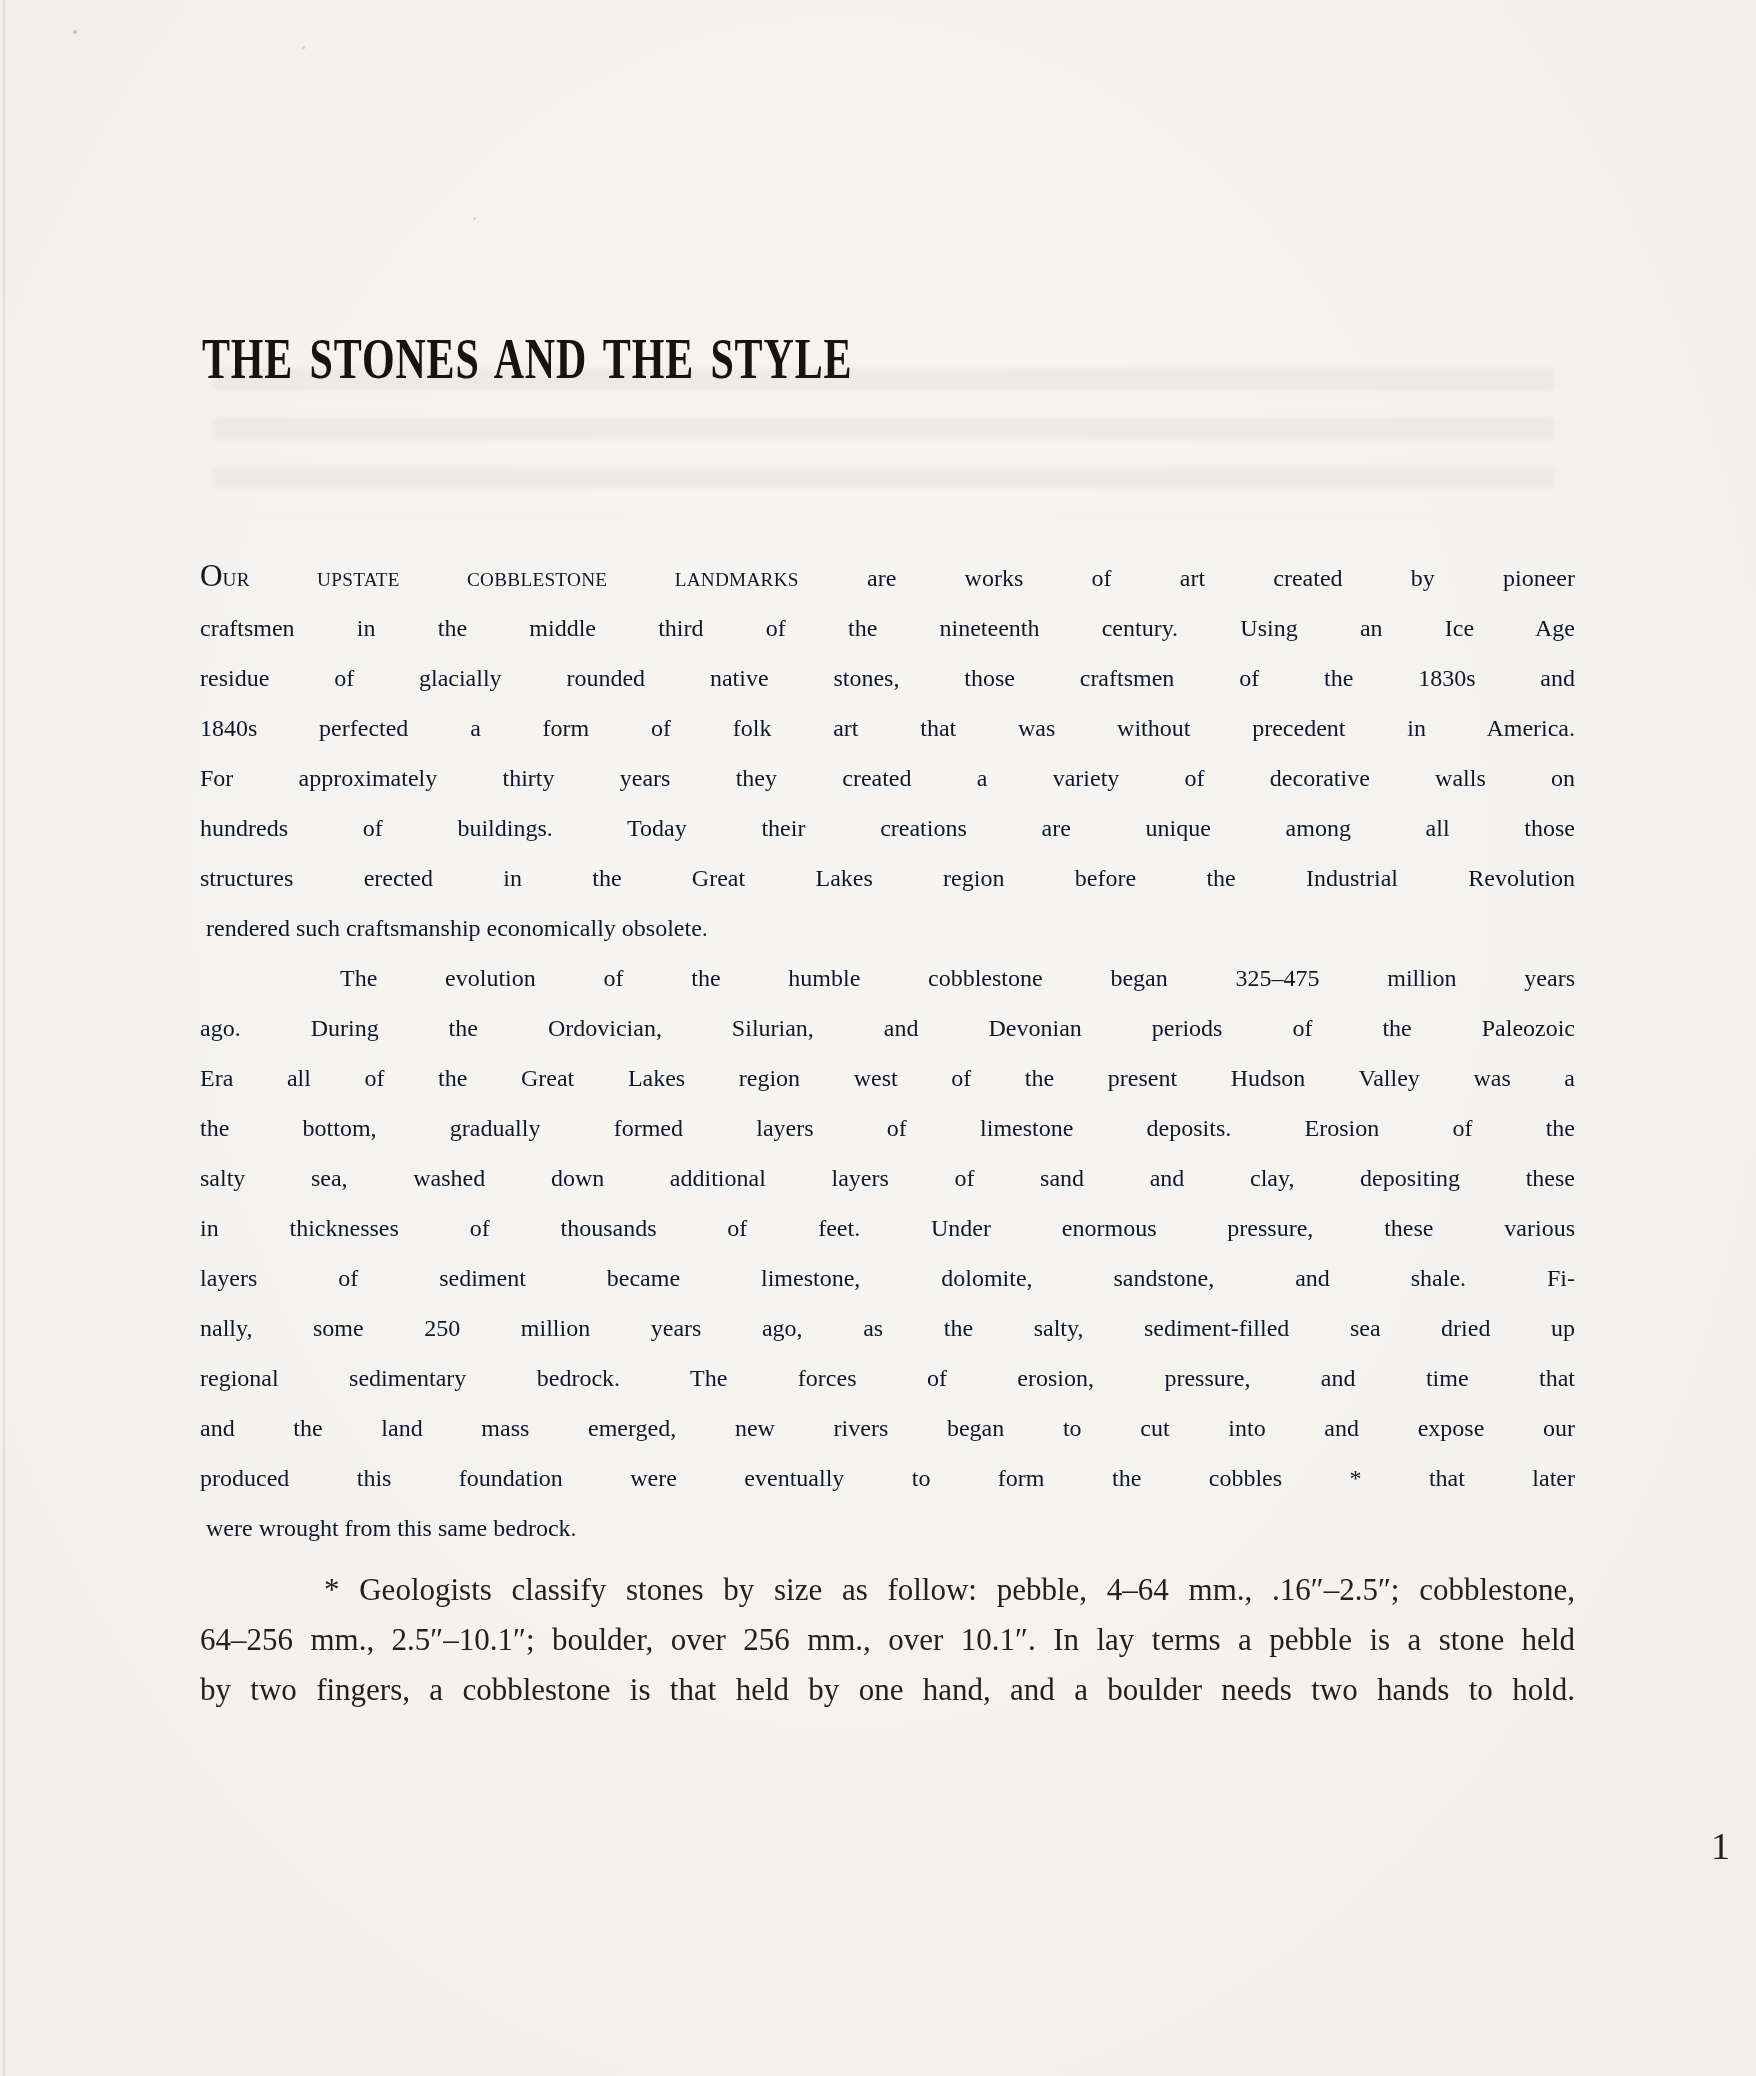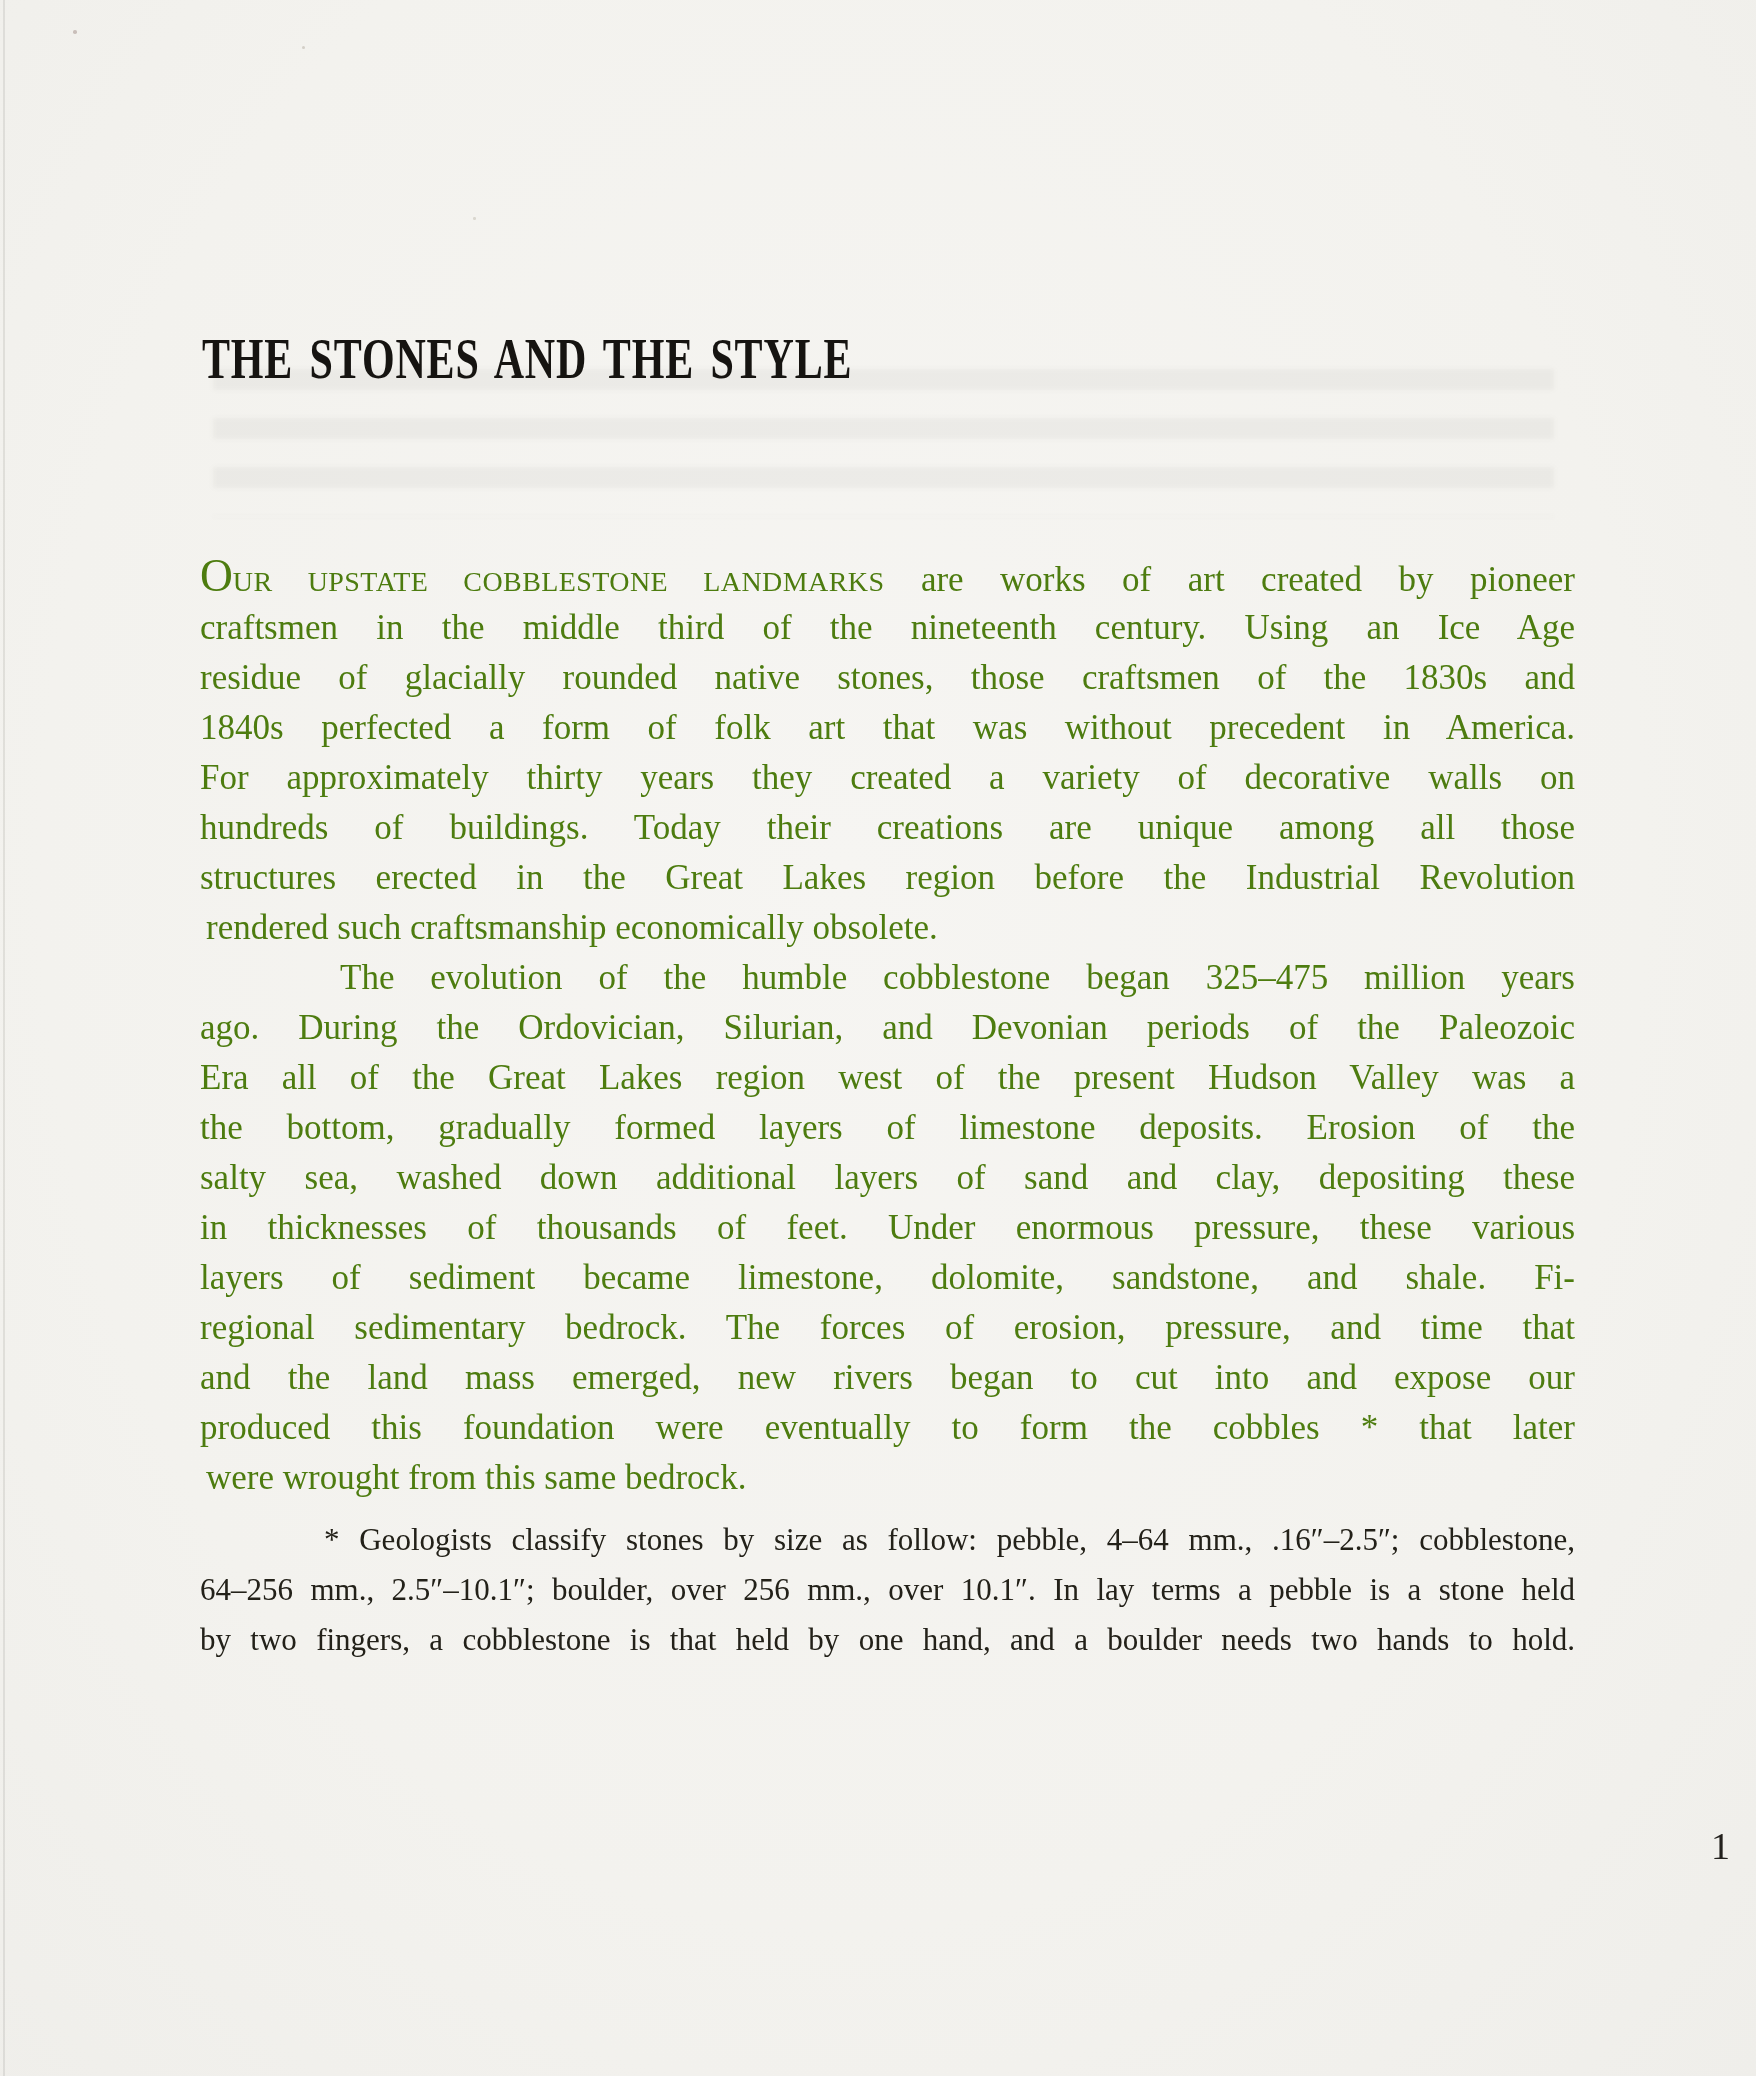--- a/index.html
+++ b/index.html
@@ -38,24 +38,24 @@
     letter-spacing: 0.02em; word-spacing: 0.12em;
     color: #161411;
     transform: scaleX(0.75); transform-origin: left top;
     white-space: nowrap;
   }
 
   .text-block {
     position: absolute; left: 200px; top: 553px; width: 1375px;
   }
   .line {
-    font-size: 35px; line-height: 50px; height: 50px;
+    font-size: 24px; line-height: 50px; height: 50px;
     text-align: justify; text-align-last: justify;
     overflow: hidden; white-space: normal;
-    color: #4d7c0f;
+    color: #0f172a;
   }
   .line.para-end { text-align-last: left; margin-left: 6px; }
   .line.indent { text-indent: 140px; }
   .lead-o { font-size: 1.3em; line-height: 1; }
   .sc { font-size: 0.80em; letter-spacing: 0.015em; }
 
   .footnote { margin-top: 12px; }
   .fn-line {
     font-size: 31px; line-height: 50px; height: 50px;
     text-align: justify; text-align-last: justify;
@@ -93,20 +93,21 @@
   <div class="line">structures erected in the Great Lakes region before the Industrial Revolution</div>
   <div class="line para-end">rendered such craftsmanship economically obsolete.</div>
 
   <div class="line indent">The evolution of the humble cobblestone began 325–475 million years</div>
   <div class="line">ago. During the Ordovician, Silurian, and Devonian periods of the Paleozoic</div>
   <div class="line">Era all of the Great Lakes region west of the present Hudson Valley was a</div>
   <div class="line">the bottom, gradually formed layers of limestone deposits. Erosion of the</div>
   <div class="line">salty sea, washed down additional layers of sand and clay, depositing these</div>
   <div class="line">in thicknesses of thousands of feet. Under enormous pressure, these various</div>
   <div class="line">layers of sediment became limestone, dolomite, sandstone, and shale. Fi-</div>
+  <div class="line">nally, some 250 million years ago, as the salty, sediment-filled sea dried up</div>
   <div class="line">regional sedimentary bedrock. The forces of erosion, pressure, and time that</div>
   <div class="line">and the land mass emerged, new rivers began to cut into and expose our</div>
   <div class="line">produced this foundation were eventually to form the cobbles * that later</div>
   <div class="line para-end">were wrought from this same bedrock.</div>
 
   <div class="footnote">
     <div class="fn-line indent">* Geologists classify stones by size as follow: pebble, 4–64 mm., .16″–2.5″; cobblestone,</div>
     <div class="fn-line">64–256 mm., 2.5″–10.1″; boulder, over 256 mm., over 10.1″. In lay terms a pebble is a stone held</div>
     <div class="fn-line">by two fingers, a cobblestone is that held by one hand, and a boulder needs two hands to hold.</div>
   </div>

